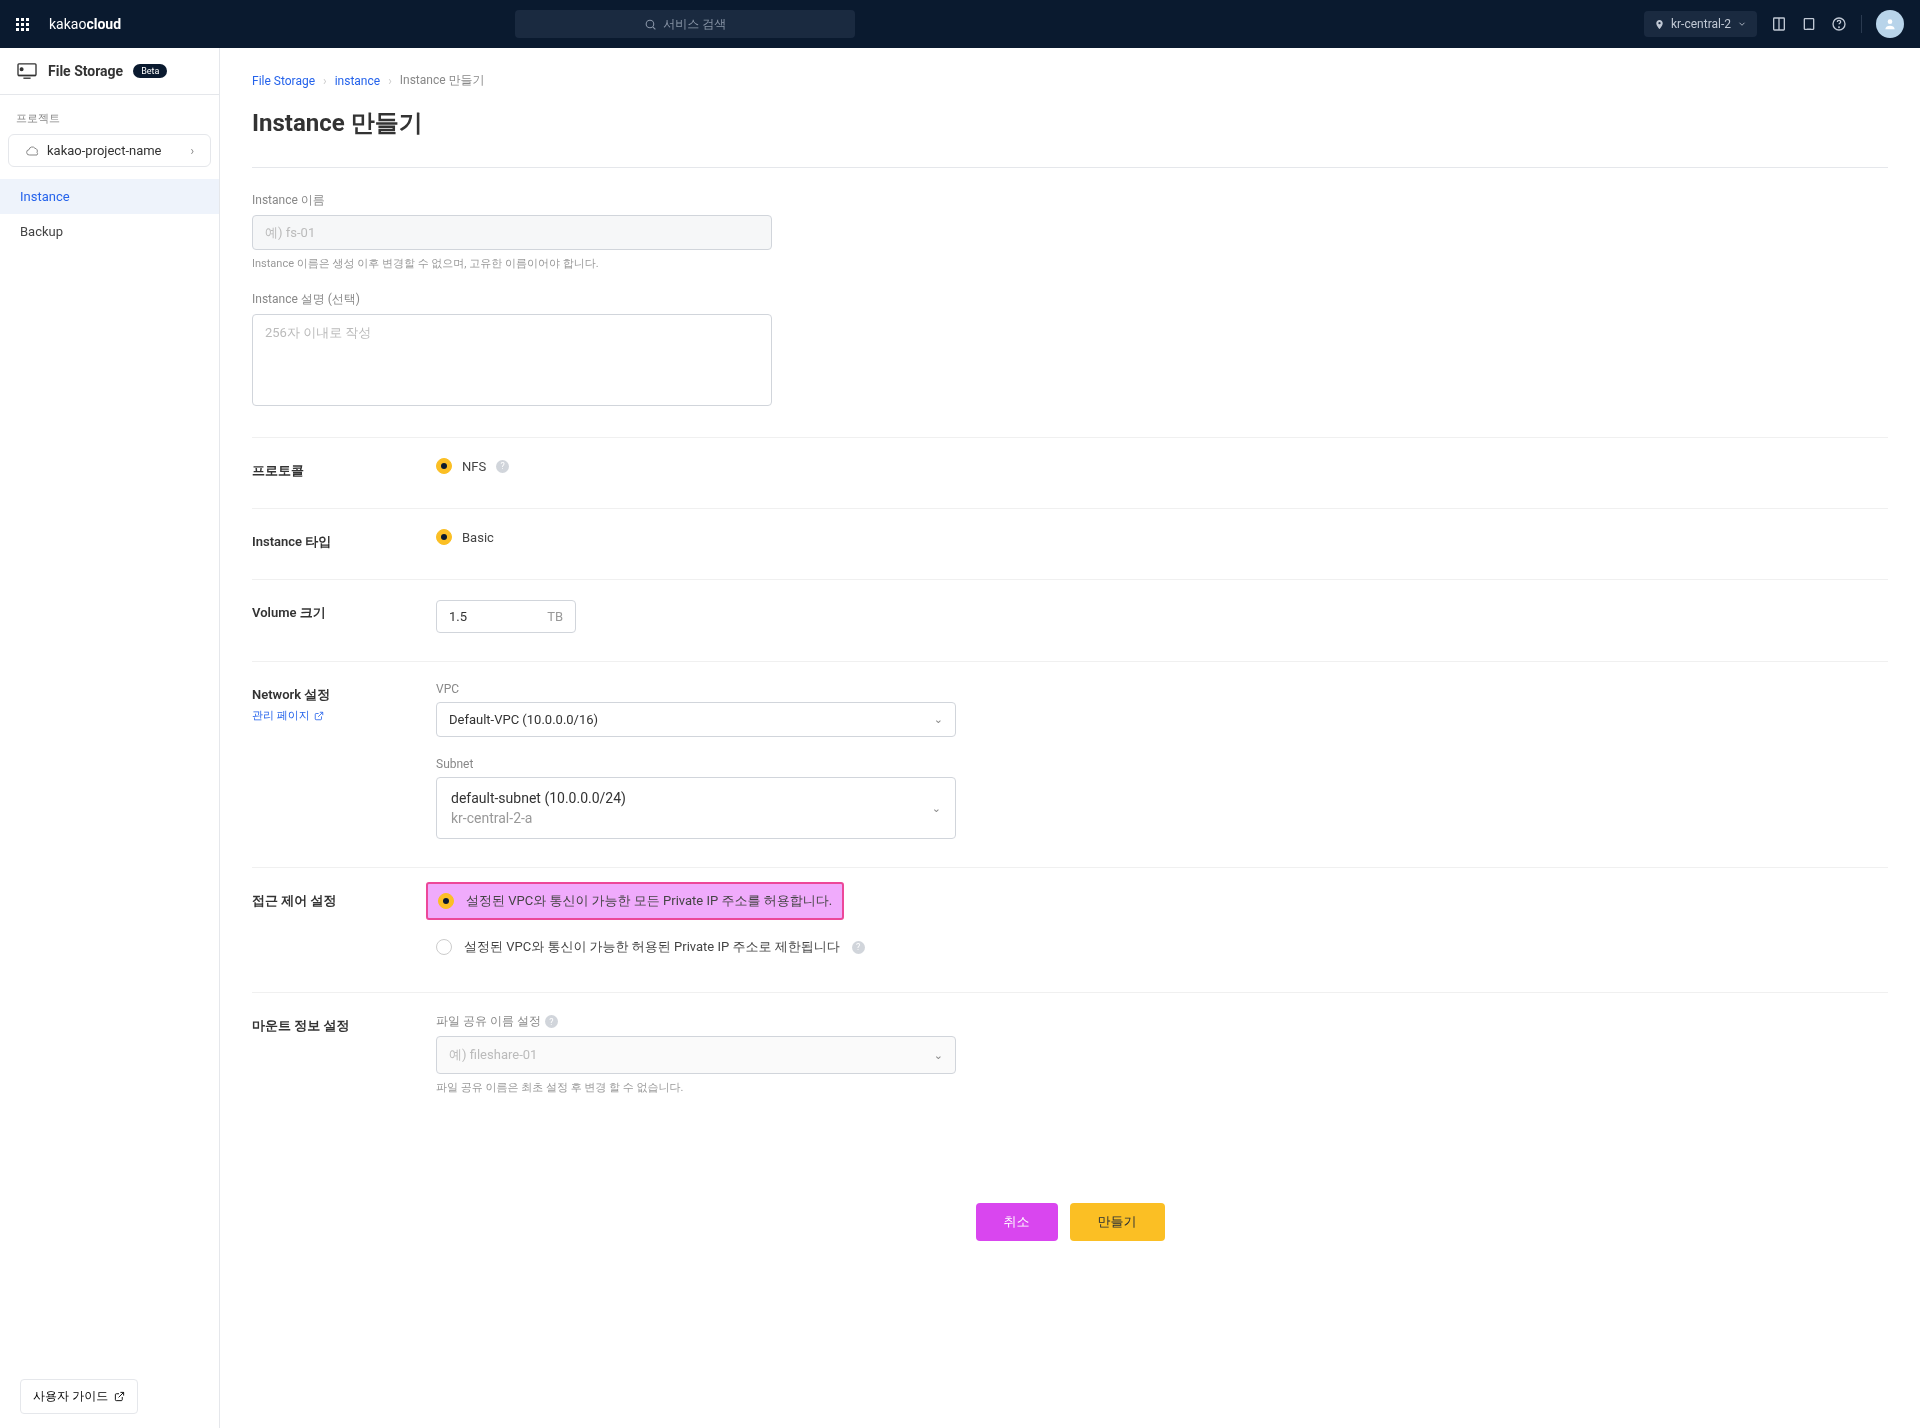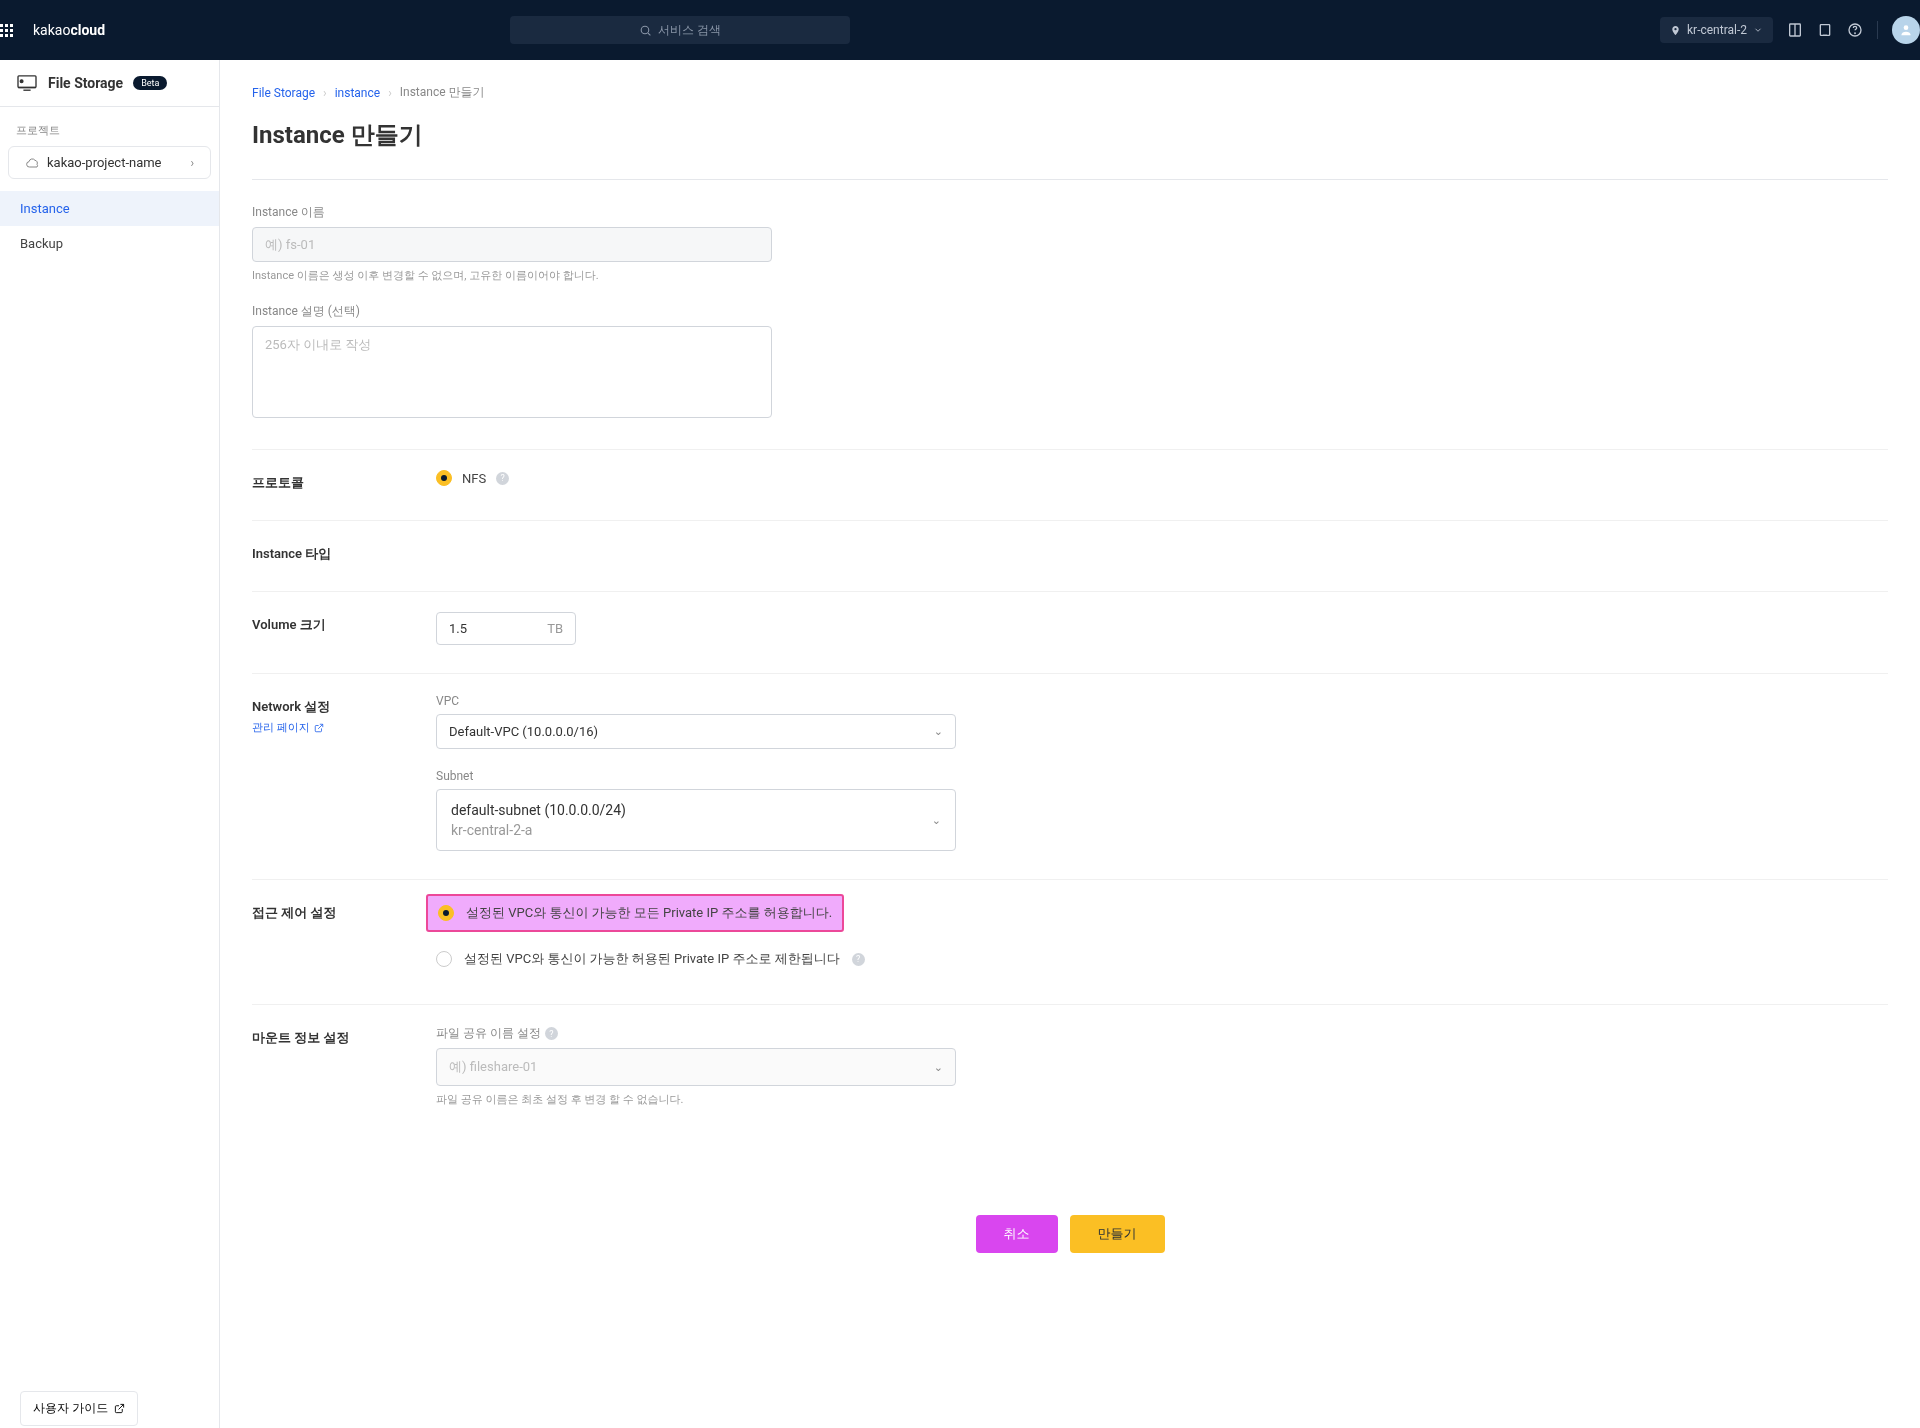--- a/index.html
+++ b/index.html
@@ -5,25 +5,25 @@
     * { box-sizing: border-box; margin: 0; padding: 0; }
     body {
       font-family: -apple-system, BlinkMacSystemFont, "Segoe UI", Roboto, sans-serif;
       font-size: 13px;
       color: #333;
       background: #fff;
     }
     
     
     .topnav {
-      height: 60px;
+      height: 48px;
       background: #0a1a2f;
       display: flex;
       align-items: center;
-      padding: 0 0;
+      padding: 0 16px;
       color: #fff;
     }
     .apps-icon {
       display: grid;
       grid-template-columns: repeat(3, 3px);
       grid-template-rows: repeat(3, 3px);
       gap: 2px;
       margin-right: 20px;
       cursor: pointer;
     }
@@ -342,20 +342,26 @@
           <span class="radio-label">NFS</span>
           <span class="info-icon">?</span>
         </div>
       </div>
     </div>
 
     <div class="form-row">
       <div class="form-label-col">
         <div class="form-label">Instance 타입</div>
       </div>
+      <div class="form-fields">
+        <div class="radio-row">
+          <span class="radio checked"></span>
+          <span class="radio-label">Basic</span>
+        </div>
+      </div>
     </div>
 
     <div class="form-row">
       <div class="form-label-col">
         <div class="form-label">Volume 크기</div>
       </div>
       <div class="form-fields">
         <div class="vol-wrap">
           <div class="vol-input">
             <span>1.5</span>

